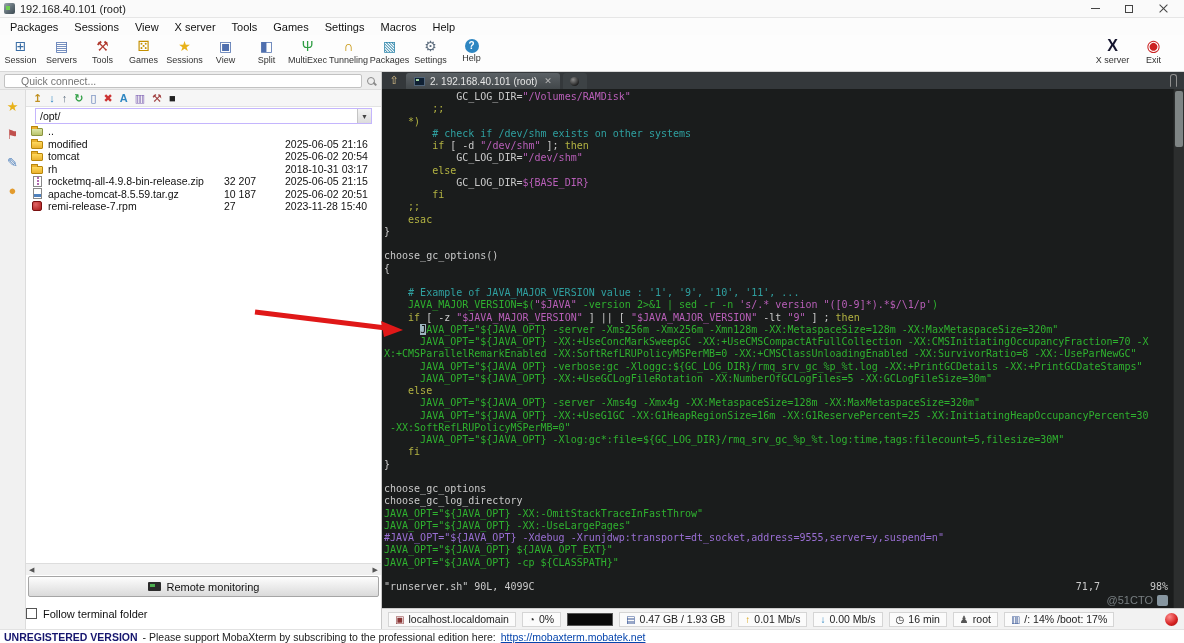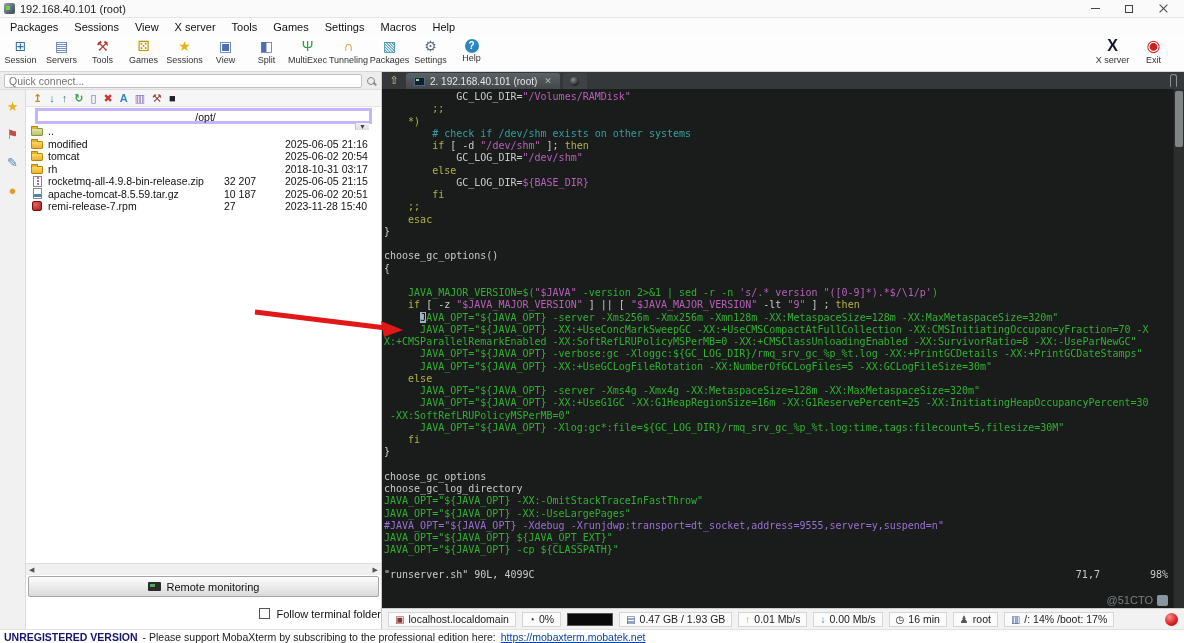--- a/index.html
+++ b/index.html
@@ -28,32 +28,32 @@
   .tb-right { margin-left:auto; margin-right:10px; display:flex; }
   .tb-item { width:41px; display:flex; flex-direction:column; align-items:center; }
   .tb-ico { height:18px; font-size:14px; line-height:18px; }
   .tb-round { width:14px; height:14px; margin-top:2px; border-radius:50%; font-size:10px; line-height:14px; text-align:center; font-weight:bold; }
   .tb-label { font-size:9px; color:#333; white-space:nowrap; }
 
   
   .main { height:557px; display:flex; }
   .left-col { width:382px; border-right:1px solid #c9c9c9; display:flex; flex-direction:column; background:#fff; }
   .qc-row { height:18px; background:#ededed; display:flex; align-items:center; gap:5px; padding:0 4px; border-bottom:1px solid #ddd; }
-  .qc-input { flex:1; height:14px; font-size:10.5px; border:1px solid #c2c2c2; border-radius:2px; padding:0 4px; color:#555; font-family:inherit; }
+  .qc-input { flex:1; height:14px; font-size:10.5px; border:1px solid #c2c2c2; border-radius:2px; padding:0 16px; color:#555; font-family:inherit; }
   .qc-search { width:8px; height:8px; border:1.5px solid #8a8a8a; border-radius:50%; position:relative; margin-right:2px; }
   .qc-search::after { content:""; position:absolute; width:4px; height:1.5px; background:#8a8a8a; transform:rotate(45deg); right:-3px; bottom:-1px; }
 
   .left-body { flex:1; display:flex; min-height:0; }
   .side-strip { width:26px; background:#f1f1f1; border-right:1px solid #dcdcdc; display:flex; flex-direction:column; align-items:center; padding-top:10px; gap:14px; }
   .strip-ico { font-size:13px; line-height:14px; }
 
   .file-col { flex:1; display:flex; flex-direction:column; min-width:0; }
   .ftp-bar { height:17px; display:flex; align-items:center; gap:7px; padding:0 7px; background:#f6f6f6; border-bottom:1px solid #e3e3e3; }
   .ftp-ico { font-size:11px; line-height:15px; font-weight:bold; }
-  .path-row { height:16px; margin:1px 9px; border:3px solid #c4b5fd; background:#fff; display:flex; align-items:center; font-size:10.5px; padding-left:4px;flex-direction:column; }
+  .path-row { height:16px; margin:1px 9px; border:1px solid #c4b5fd; background:#fff; display:flex; align-items:center; font-size:10.5px; padding-left:4px; }
   .path-arrow { margin-left:auto; width:14px; height:100%; background:linear-gradient(#f4f4f4,#dcdcdc); border-left:1px solid #c4c4c4; font-size:7px; display:flex; align-items:center; justify-content:center; color:#444; }
   .hdr-row { height:14px; display:flex; align-items:center; background:#f3f3f3; border-bottom:1px solid #dcdcdc; font-size:10px; color:#333; }
   .hdr-name { flex:1; padding-left:24px; border-right:1px solid #e0e0e0; }
   .hdr-size { width:62px; padding-left:3px; border-right:1px solid #e0e0e0; }
   .hdr-mod  { width:98px; padding-left:2px; display:flex; align-items:center; gap:3px; }
   .hdr-sort { width:0; height:0; border-left:3px solid transparent; border-right:3px solid transparent; border-top:4px solid #d2a43c; }
   .file-list { flex:1; overflow:hidden; font-size:10.5px; }
   .file-row { height:12.5px; display:flex; align-items:center; }
   .f-ico { width:22px; display:flex; justify-content:center; align-items:center; }
   .f-name { flex:1; white-space:nowrap; overflow:hidden; }
@@ -66,21 +66,21 @@
   .fi-zip { width:9px; height:11px; background:#fff; border:1px solid #888; position:relative; }
   .fi-zip::after { content:""; position:absolute; left:3px; top:0; bottom:0; width:2px; background:repeating-linear-gradient(#b06ab0 0 2px,#fff 2px 3px); }
   .fi-archive { width:9px; height:11px; background:#fff; border:1px solid #888; position:relative; }
   .fi-archive::after { content:""; position:absolute; left:0; right:0; bottom:1px; height:3px; background:#4f81bd; }
   .fi-rpm { width:10px; height:10px; background:radial-gradient(circle at 35% 30%,#e06666,#a81818); border:1px solid #7a1010; border-radius:2px; }
 
   .hscroll { height:12px; background:#f0f0f0; border-top:1px solid #ddd; display:flex; justify-content:space-between; align-items:center; padding:0 3px; font-size:7px; color:#555; }
   .remote-btn { height:21px; margin:1px 2px; background:linear-gradient(#fdfdfd,#dadada); border:1px solid #a5a5a5; border-radius:2px; display:flex; align-items:center; justify-content:center; gap:6px; font-size:11px; color:#111; }
   .rm-ico { width:13px; height:9px; background:#2b2b2b; border-radius:1px; position:relative; }
   .rm-ico::after { content:""; position:absolute; left:2px; top:2px; width:5px; height:3px; background:#4caf50; }
-  .follow-row { height:31px; display:flex; align-items:center; justify-content:flex-end; gap:6px; font-size:11px; background:#fff; }
+  .follow-row { height:31px; display:flex; align-items:center; justify-content:flex-start; gap:6px; font-size:11px; background:#fff; }
   .cbx { width:11px; height:11px; border:1px solid #555; background:#fff; }
 
   
   .right-col { flex:1; display:flex; flex-direction:column; min-width:0; }
   .tabbar { height:17px; background:#34383b; display:flex; align-items:stretch; padding-left:3px; gap:3px; }
   .tab-up { width:18px; display:flex; align-items:center; justify-content:center; color:#d9c089; font-size:11px; }
   .tab { margin-top:1px; background:linear-gradient(#5b6165,#42474a); color:#e6e6e6; font-size:10px; display:flex; align-items:center; gap:5px; padding:0 8px; border-radius:3px 3px 0 0; }
   .tab-ico { width:11px; height:9px; background:#0f2033; border:1px solid #51657a; position:relative; }
   .tab-ico::after { content:""; position:absolute; left:1px; top:1px; width:3px; height:2px; background:#9fd49f; }
   .tab-close { color:#b5b5b5; font-size:9px; margin-left:2px; }
@@ -338,20 +338,21 @@
           <div class="term-line"><span class="tc-y">        else</span></div>
           <div class="term-line"><span class="tc-w">            GC_LOG_DIR=</span><span class="tc-m">${BASE_DIR}</span></div>
           <div class="term-line"><span class="tc-y">        fi</span></div>
           <div class="term-line"><span class="tc-y">    ;;</span></div>
           <div class="term-line"><span class="tc-y">    esac</span></div>
           <div class="term-line"><span class="tc-w">}</span></div>
           <div class="term-line"></div>
           <div class="term-line"><span class="tc-w">choose_gc_options()</span></div>
           <div class="term-line"><span class="tc-w">{</span></div>
           <div class="term-line"></div>
+          <div class="term-line"><span class="tc-c">    # Example of JAVA_MAJOR_VERSION value : '1', '9', '10', '11', ...</span></div>
           <div class="term-line"><span class="tc-g">    JAVA_MAJOR_VERSION=$(</span><span class="tc-m">"$JAVA"</span><span class="tc-g"> -version 2&gt;&amp;1 | sed -r -n </span><span class="tc-m">'s/.* version "([0-9]*).*$/\1/p'</span><span class="tc-g">)</span></div>
           <div class="term-line"><span class="tc-y">    if </span><span class="tc-w">[ -z </span><span class="tc-m">"$JAVA_MAJOR_VERSION"</span><span class="tc-w"> ] || [ </span><span class="tc-m">"$JAVA_MAJOR_VERSION"</span><span class="tc-w"> -lt </span><span class="tc-m">"9"</span><span class="tc-w"> ] ; </span><span class="tc-y">then</span></div>
           <div class="term-line"><span class="tc-w">      </span><span class="tc-cur">J</span><span class="tc-g">AVA_OPT="${JAVA_OPT} -server -Xms256m -Xmx256m -Xmn128m -XX:MetaspaceSize=128m -XX:MaxMetaspaceSize=320m"</span></div>
           <div class="term-line"><span class="tc-g">      JAVA_OPT="${JAVA_OPT} -XX:+UseConcMarkSweepGC -XX:+UseCMSCompactAtFullCollection -XX:CMSInitiatingOccupancyFraction=70 -X</span></div>
           <div class="term-line"><span class="tc-g">X:+CMSParallelRemarkEnabled -XX:SoftRefLRUPolicyMSPerMB=0 -XX:+CMSClassUnloadingEnabled -XX:SurvivorRatio=8 -XX:-UseParNewGC"</span></div>
           <div class="term-line"><span class="tc-g">      JAVA_OPT="${JAVA_OPT} -verbose:gc -Xloggc:${GC_LOG_DIR}/rmq_srv_gc_%p_%t.log -XX:+PrintGCDetails -XX:+PrintGCDateStamps"</span></div>
           <div class="term-line"><span class="tc-g">      JAVA_OPT="${JAVA_OPT} -XX:+UseGCLogFileRotation -XX:NumberOfGCLogFiles=5 -XX:GCLogFileSize=30m"</span></div>
           <div class="term-line"><span class="tc-y">    else</span></div>
           <div class="term-line"><span class="tc-g">      JAVA_OPT="${JAVA_OPT} -server -Xms4g -Xmx4g -XX:MetaspaceSize=128m -XX:MaxMetaspaceSize=320m"</span></div>
           <div class="term-line"><span class="tc-g">      JAVA_OPT="${JAVA_OPT} -XX:+UseG1GC -XX:G1HeapRegionSize=16m -XX:G1ReservePercent=25 -XX:InitiatingHeapOccupancyPercent=30</span></div>

